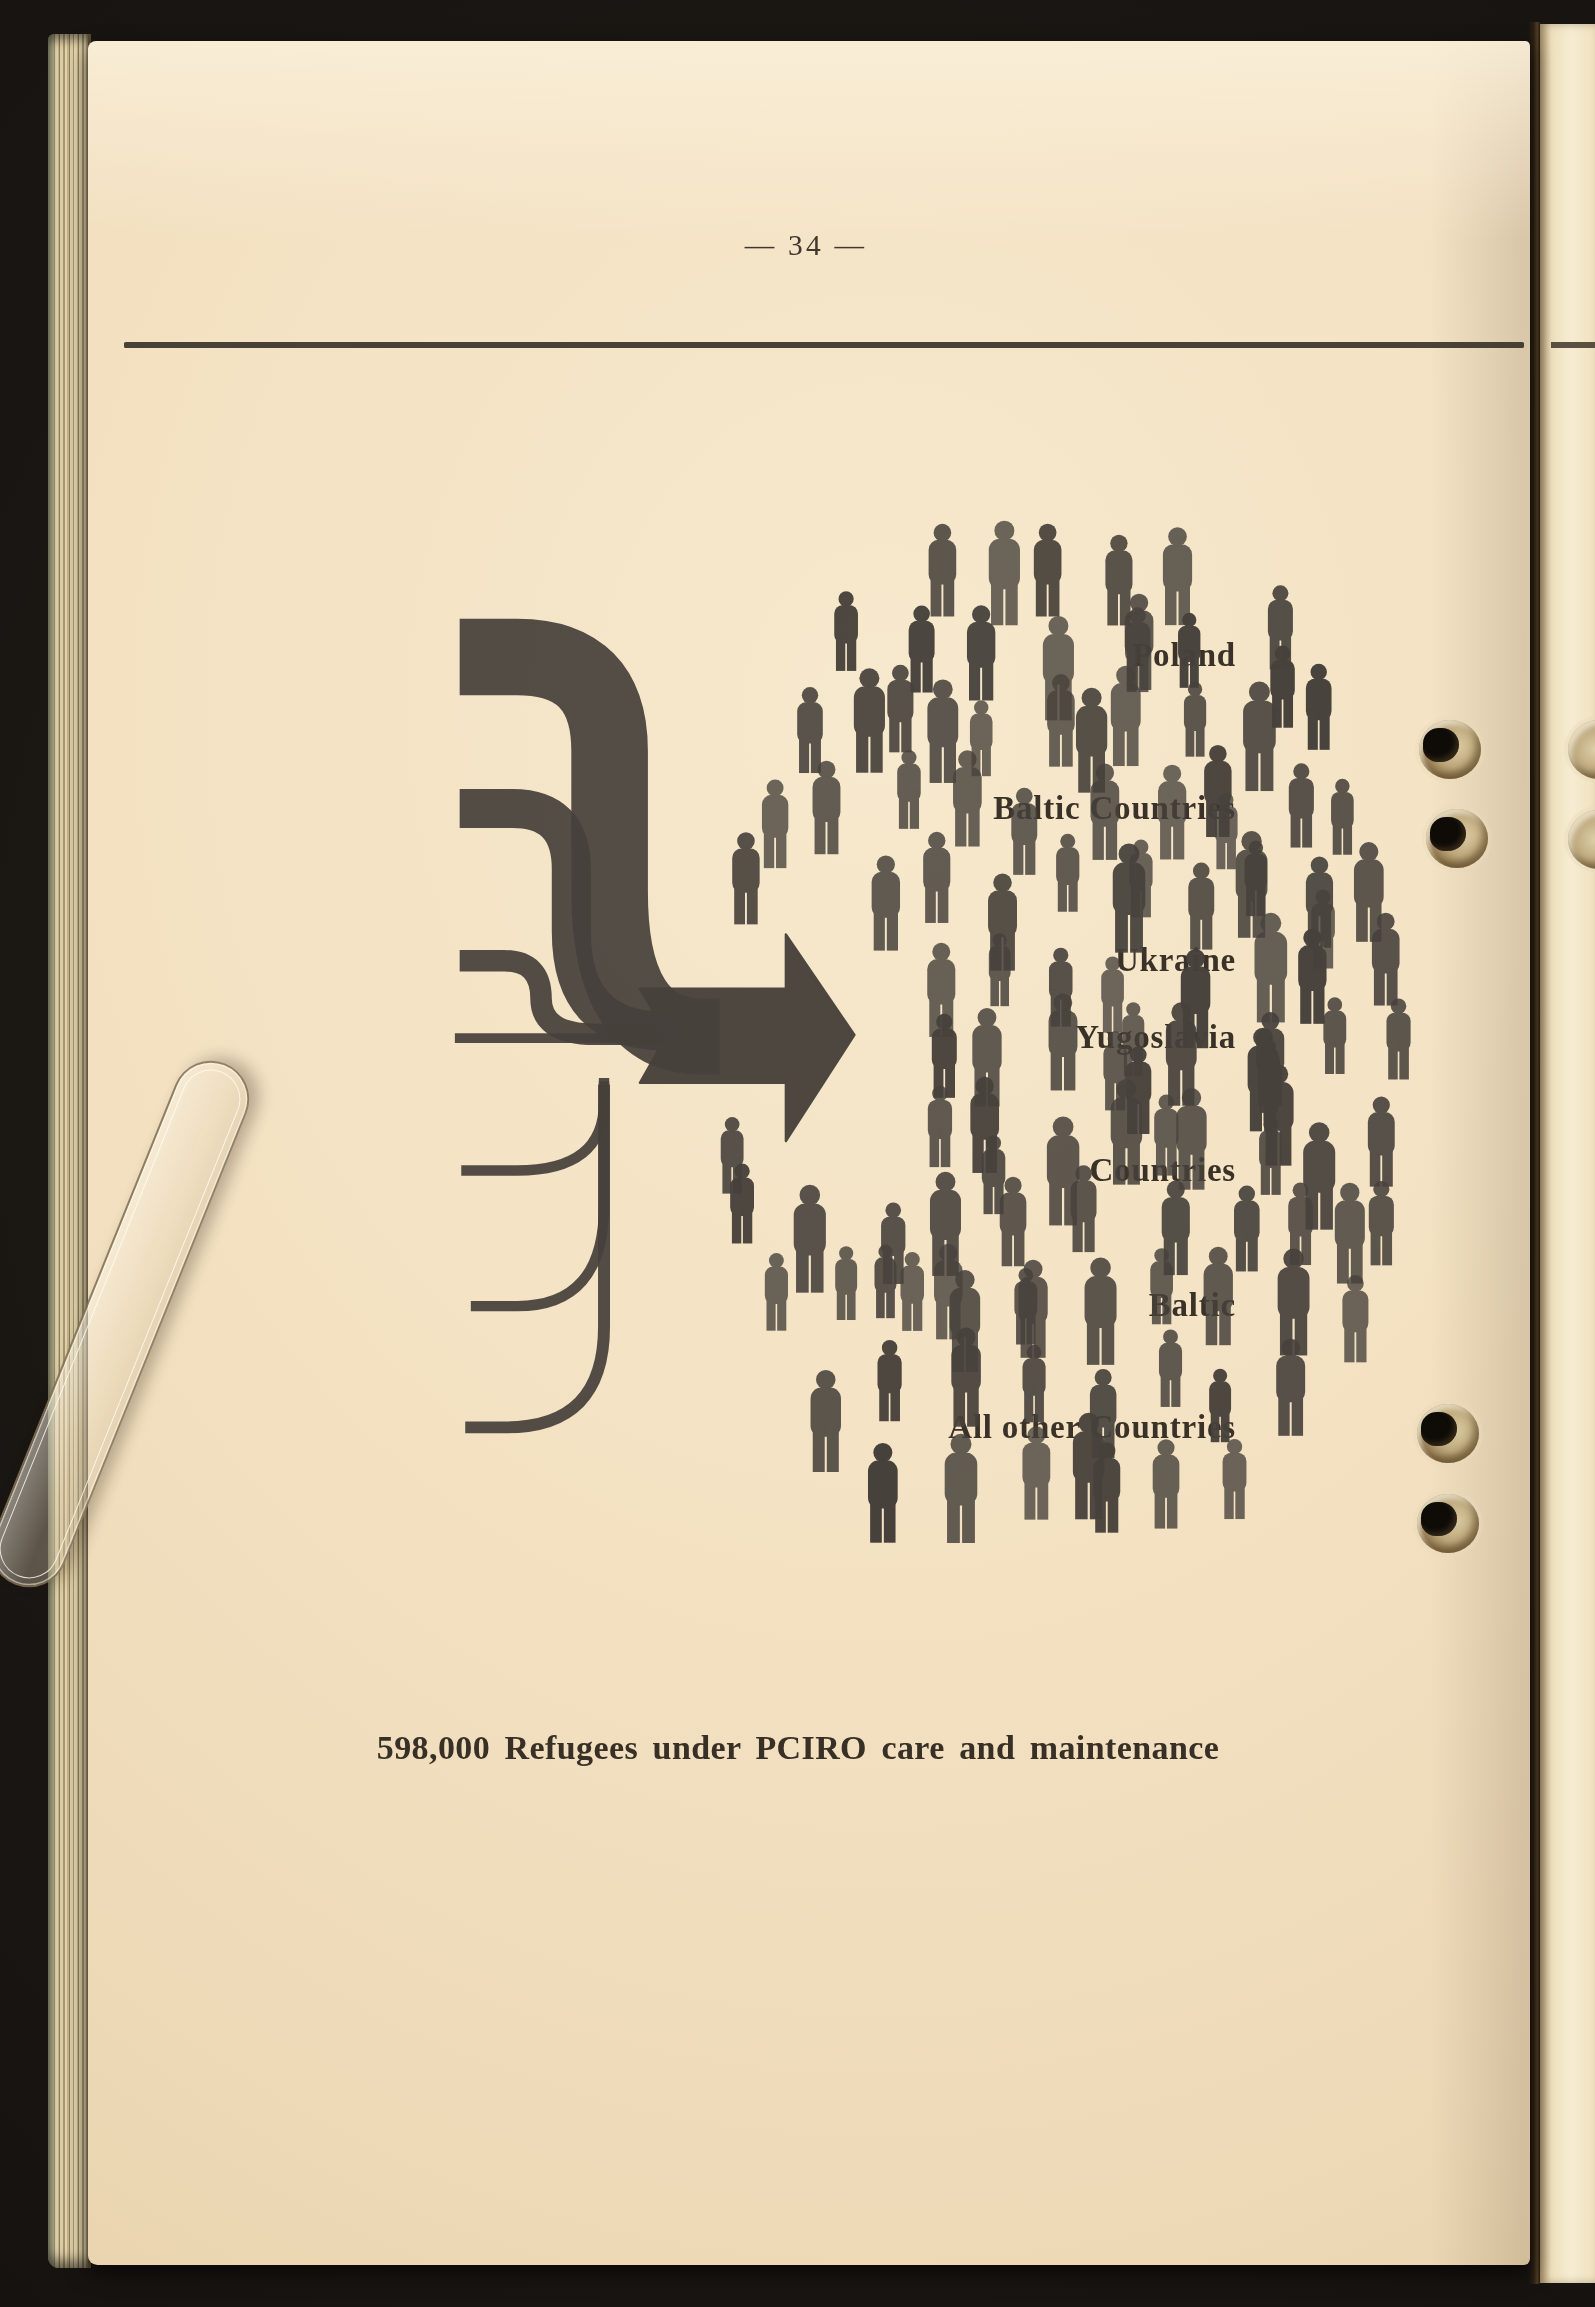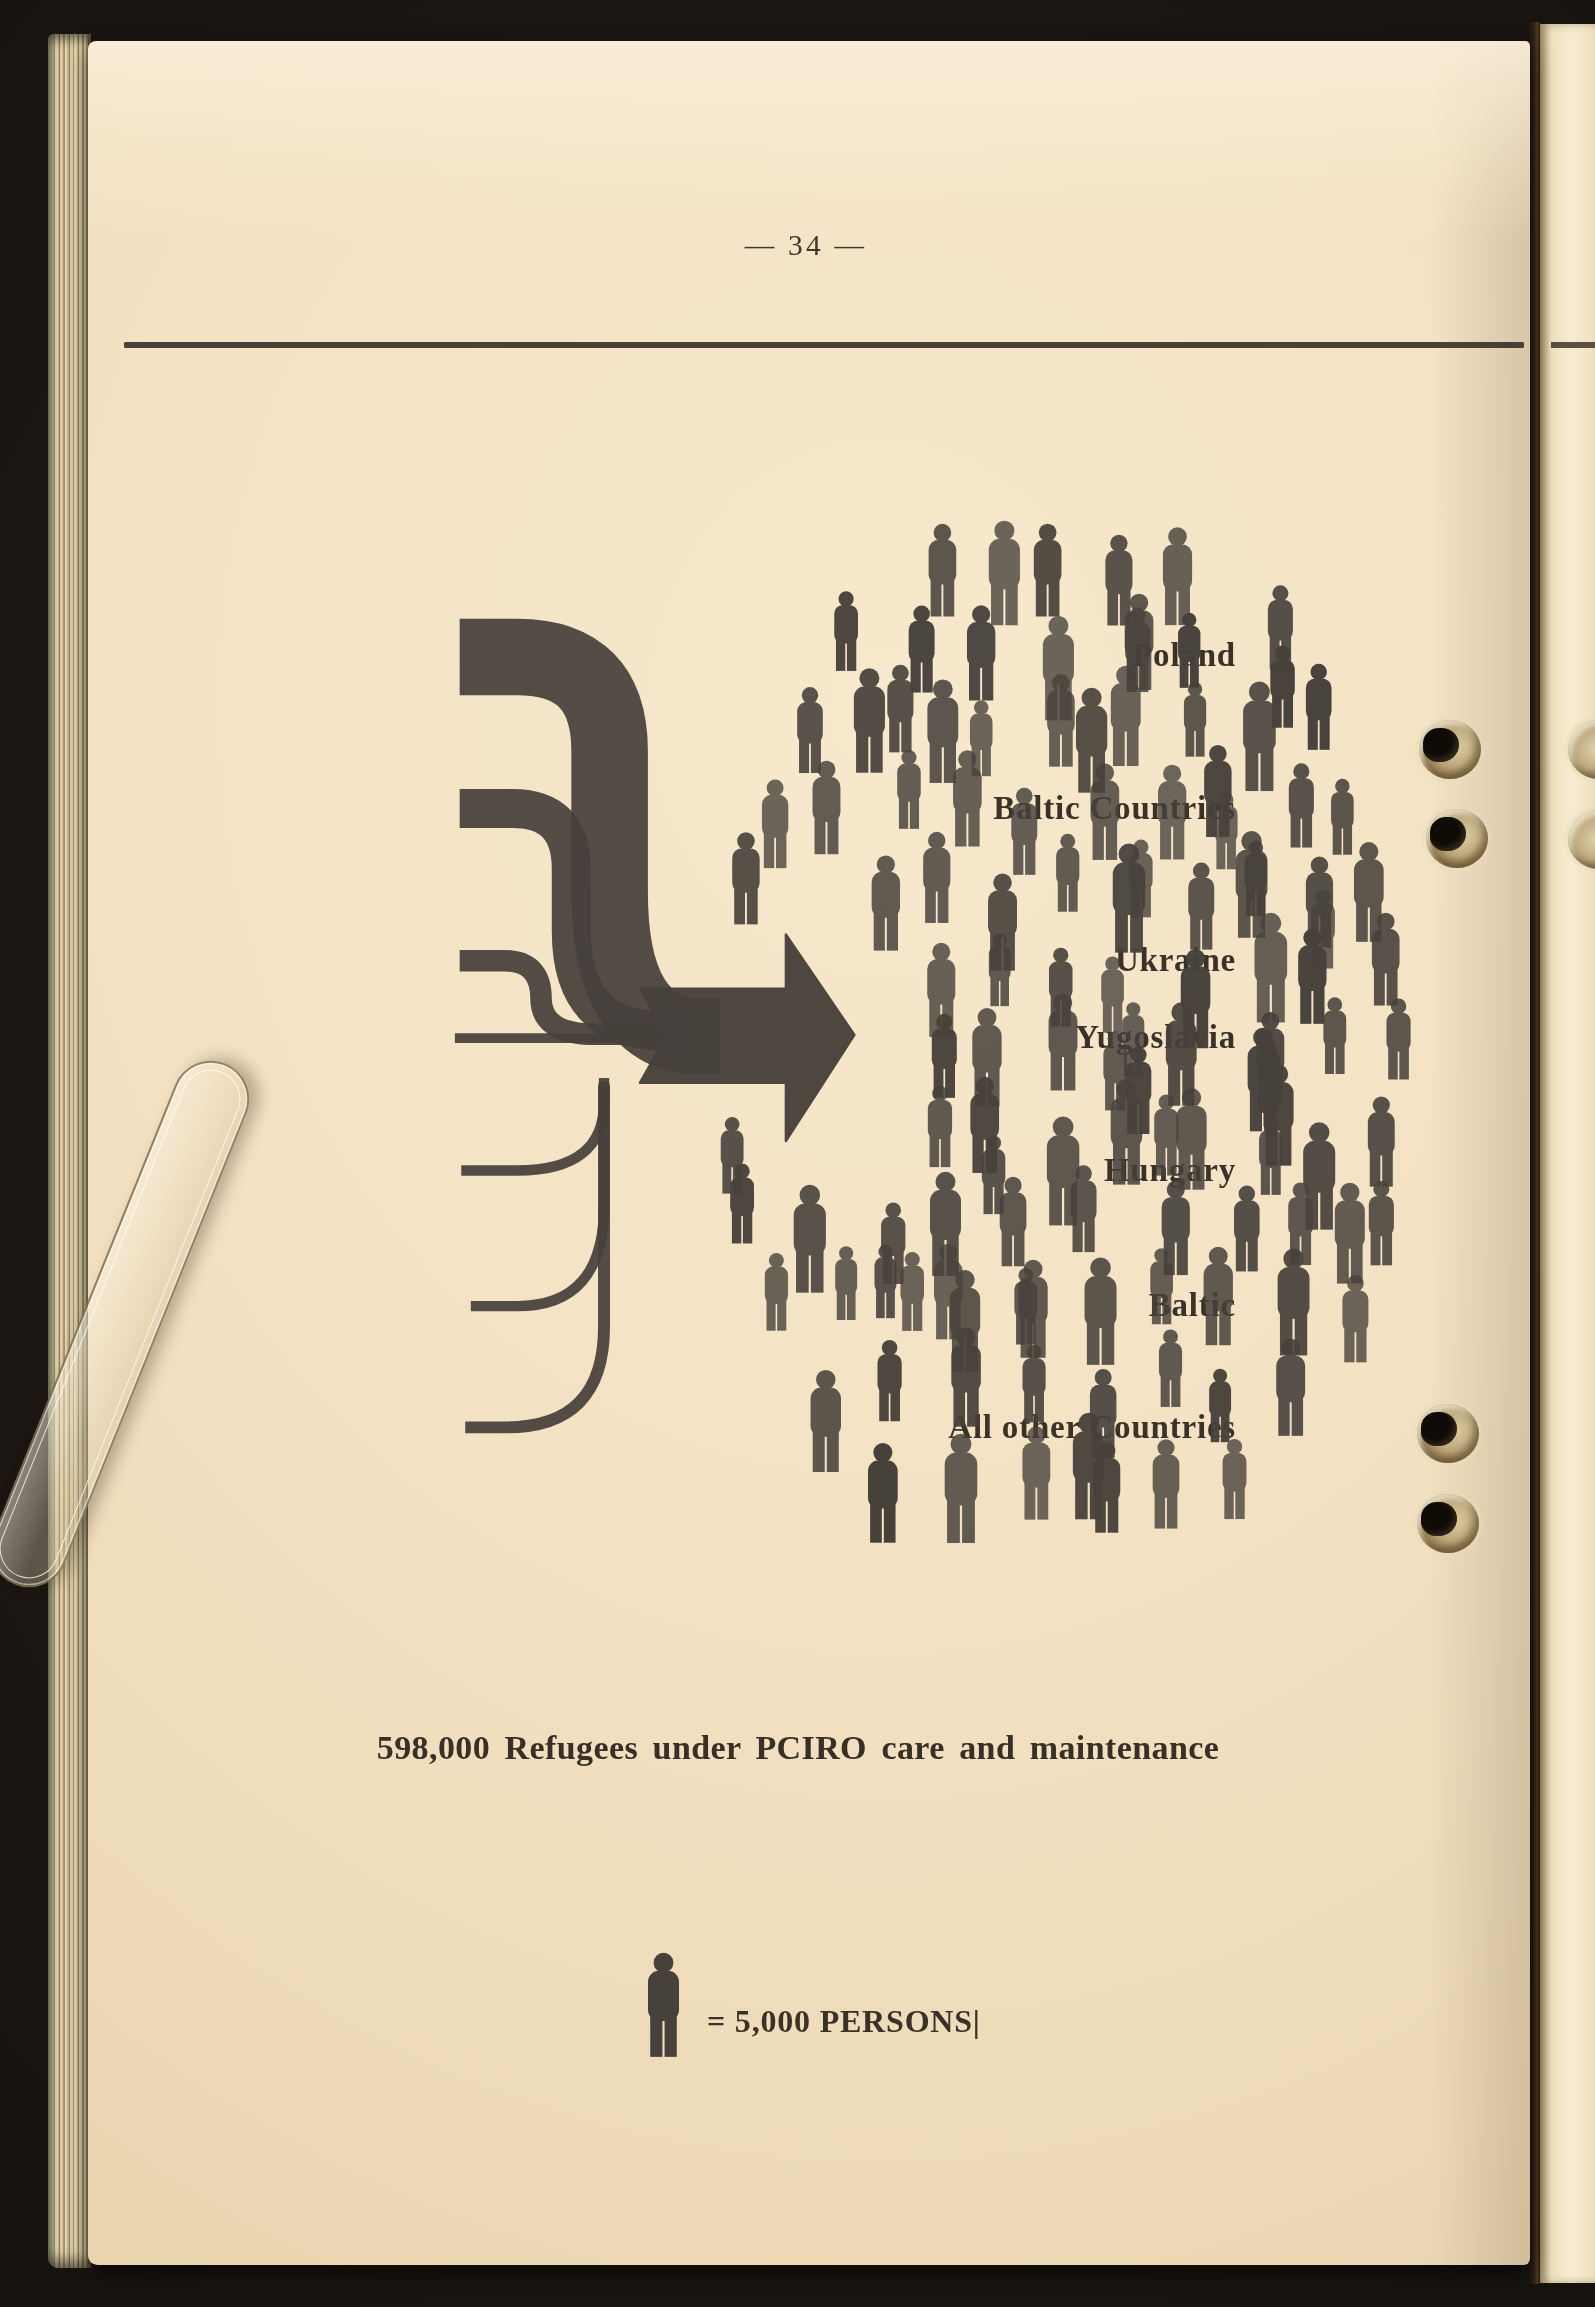--- a/index.html
+++ b/index.html
@@ -123,21 +123,21 @@
 
   <div class="page">
 
     <div class="page-number">— 34 —</div>
     <div class="rule"></div>
 
     <div class="lbl lbl-0">Poland</div>
     <div class="lbl lbl-1">Baltic Countries</div>
     <div class="lbl lbl-2">Ukraine</div>
     <div class="lbl lbl-3">Yugoslavia</div>
-    <div class="lbl lbl-4">Hungary</div>
+    <div class="lbl lbl-4">Countries</div>
     <div class="lbl lbl-5">Baltic</div>
     <div class="lbl lbl-6">All other Countries</div>
 
     <svg id="flow-svg" class="flow" width="1442" height="2224" viewBox="110 52 1808 2788">
         <defs>
           <g id="person-shape">
             <circle cx="20" cy="10" r="9.3"></circle>
             <rect x="5.5" y="17.5" width="29" height="47" rx="10.5"></rect>
             <rect x="7.6" y="52" width="11.4" height="46"></rect>
             <rect x="21" y="52" width="11.4" height="46"></rect>
@@ -287,26 +287,20 @@
         <div class="ring"></div>
         <div class="dark"></div>
       </div>
     <div class="hole" style="left:1329px;top:1453px">
         <div class="ring"></div>
         <div class="dark"></div>
       </div>
 
     <div class="caption">598,000 Refugees under PCIRO care and maintenance</div>
 
-    <div class="legend">
-      <svg id="legend-svg" width="43" height="107" viewBox="0 0 40 100">
-          <use href="#person-shape" fill="#46413b"></use>
-        </svg>
-      <div class="legend-text">= 5,000 PERSONS|</div>
-    </div>
   </div>
 
   <div class="hole partial" style="left:1568px;top:720px">
       <div class="ring"></div>
     </div>
   <div class="hole partial" style="left:1568px;top:810px">
       <div class="ring"></div>
     </div>
 
   <div class="clip">

